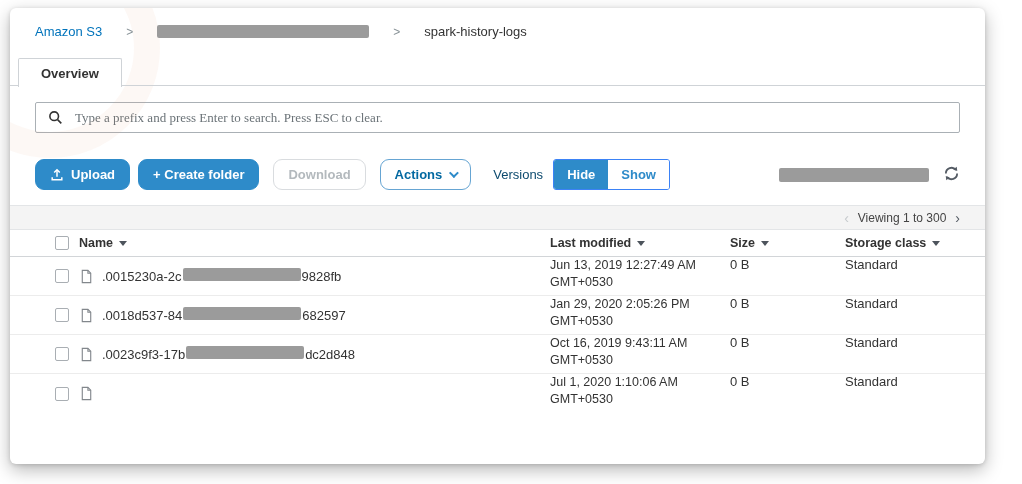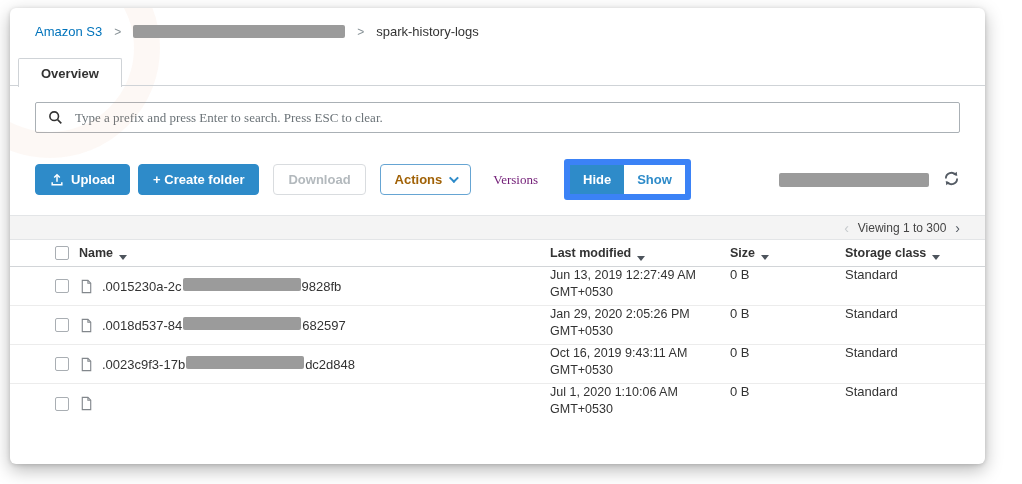--- a/index.html
+++ b/index.html
@@ -10,21 +10,21 @@
     background:#ffffff; border-radius:6px;
     box-shadow:0 6px 18px rgba(0,0,0,0.28), 0 1px 4px rgba(0,0,0,0.15);
     overflow:hidden;
   }
   .watermark {
     position:absolute; left:-70px; top:-70px; width:220px; height:220px;
     border:26px solid rgba(226,150,110,0.07); border-radius:50%;
   }
 
   
-  .breadcrumb { position:relative; display:flex; align-items:center; gap:12px; padding:16px 25px 0 25px; font-size:13px; }
+  .breadcrumb { position:relative; display:flex; align-items:center; gap:24px; padding:16px 25px 0 25px; font-size:13px; }
   .bc-link { color:#0073bb; text-decoration:none; cursor:pointer; }
   .bc-sep { color:#879196; font-size:12px; }
   .redact { background:#9b9b9b; border-radius:2px; display:inline-block; }
   .bc-redact { width:212px; height:13px; }
   .bc-current { color:#333; }
 
   
   .page-title { display:flex; align-items:center; padding:34px 25px 0 25px; font-size:18px; color:#444; }
   .title-redact { width:112px; height:15px; }
 
@@ -46,29 +46,29 @@
   .search-box input {
     border:none; outline:none; flex:1; font-size:13px; color:#333;
     font-family:Liberation Serif, serif; background:transparent;
   }
   .search-box input::placeholder { color:#6b7378; }
 
   
   .toolbar { display:flex; align-items:center; padding:26px 25px 0 25px; }
   .btn {
     display:inline-flex; align-items:center; justify-content:center; gap:7px;
-    height:31px; padding:0 14px; border-radius:4px; font-size:13px; font-weight:bold;
+    height:31px; padding:0 14px; border-radius:9px; font-size:13px; font-weight:bold;
     cursor:pointer; border:1px solid transparent; background:#fff;
   }
   .btn-primary { background:#2e8bc9; border-color:#2e8bc9; color:#fff; }
   .btn-disabled { border-color:#d9dcdf; color:#b3b9bd; cursor:default; font-weight:bold; }
-  .btn-outline-blue { border-color:#66a5d3; color:#a16207; }
+  .btn-outline-blue { border-color:#66a5d3; color:#0369a1; }
   .ml8 { margin-left:8px; } .ml14 { margin-left:14px; }
-  .versions-label { margin-left:22px; margin-right:26px; font-size:13px; color:#701a75;font-family:Liberation Serif, serif; }
-  .segmented { display:inline-flex; border:6px solid #3b82f6; border-radius:3px; overflow:hidden; }
+  .versions-label { margin-left:22px; margin-right:10px; font-size:13px; color:#0c4a6e; }
+  .segmented { display:inline-flex; border:1px solid #3b82f6; border-radius:3px; overflow:hidden; }
   .seg { height:29px; display:inline-flex; align-items:center; padding:0 13px; font-size:13px; font-weight:bold; cursor:pointer; }
   .seg-on { background:#2e8bc9; color:#fff; }
   .seg-off { background:#fff; color:#2e8bc9; }
   .chev-down { display:inline-block; width:7px; height:7px; border-right:2px solid #2e8bc9; border-bottom:2px solid #2e8bc9; transform:rotate(45deg) translateY(-2px); }
   .toolbar-right { margin-left:auto; display:flex; align-items:center; gap:14px; }
   .tb-redact { width:150px; height:14px; }
   .refresh-btn { background:none; border:none; cursor:pointer; display:flex; align-items:center; }
 
   
   .table-top-border { margin-top:15px; border-top:1px solid #e3e5e7; }
@@ -85,21 +85,21 @@
   .trow  { display:flex; min-height:39px; border-bottom:1px solid #ececec; font-size:13px; color:#333; background:#fff; }
   .trow:last-child { border-bottom:none; }
   .col-select { width:69px; padding-left:45px; display:flex; align-items:center; }
   .col-name { flex:1; display:flex; align-items:center; gap:8px; padding-right:10px; }
   .col-mod { width:180px; font-size:12.5px; line-height:1.35; }
   .col-size { width:115px; }
   .col-storage { width:140px; }
   .thead .col-mod, .thead .col-size, .thead .col-storage { font-size:12.5px; }
   .checkbox { width:14px; height:14px; border:1px solid #a9aeb3; border-radius:2px; background:#fff; cursor:pointer; }
   .caret { display:inline-block; width:0; height:0; border-left:4px solid transparent; border-right:4px solid transparent; border-top:5px solid #4d545c; margin-left:6px; vertical-align:middle; }
-  .sort-btn { cursor:pointer; display:inline-flex; align-items:flex-end; }
+  .sort-btn { cursor:pointer; display:inline-flex; align-items:center; }
   .name-redact { width:118px; height:13px; margin:0 1px; }
   .name-text { cursor:pointer; }
   .file-icon { flex:0 0 auto; display:flex; }
 </style>
 </head>
 <body>
 
 <div class="card">
   <div class="watermark"></div>
 

